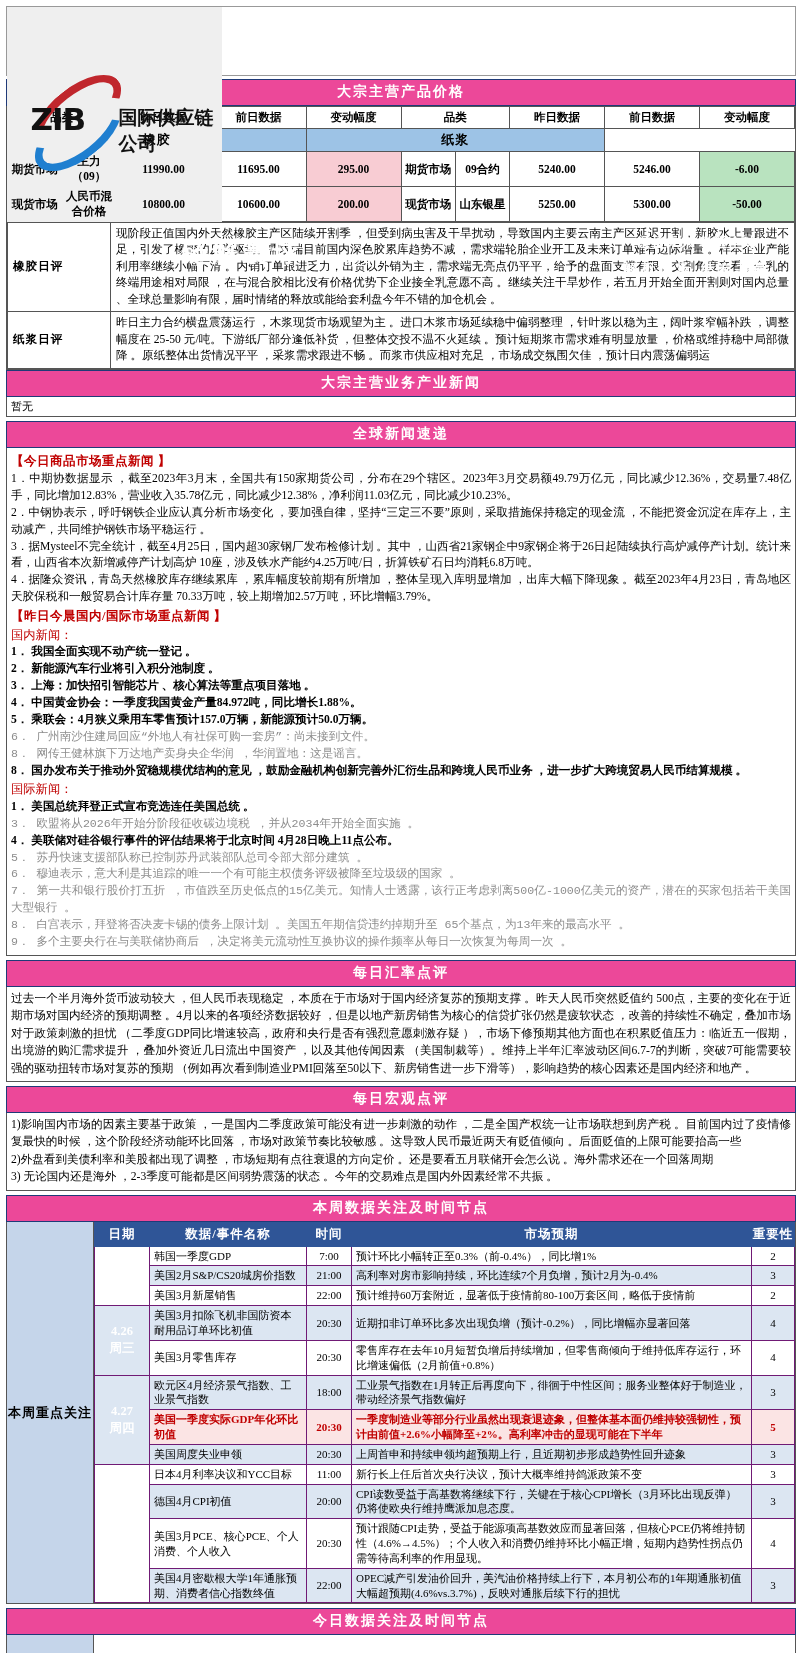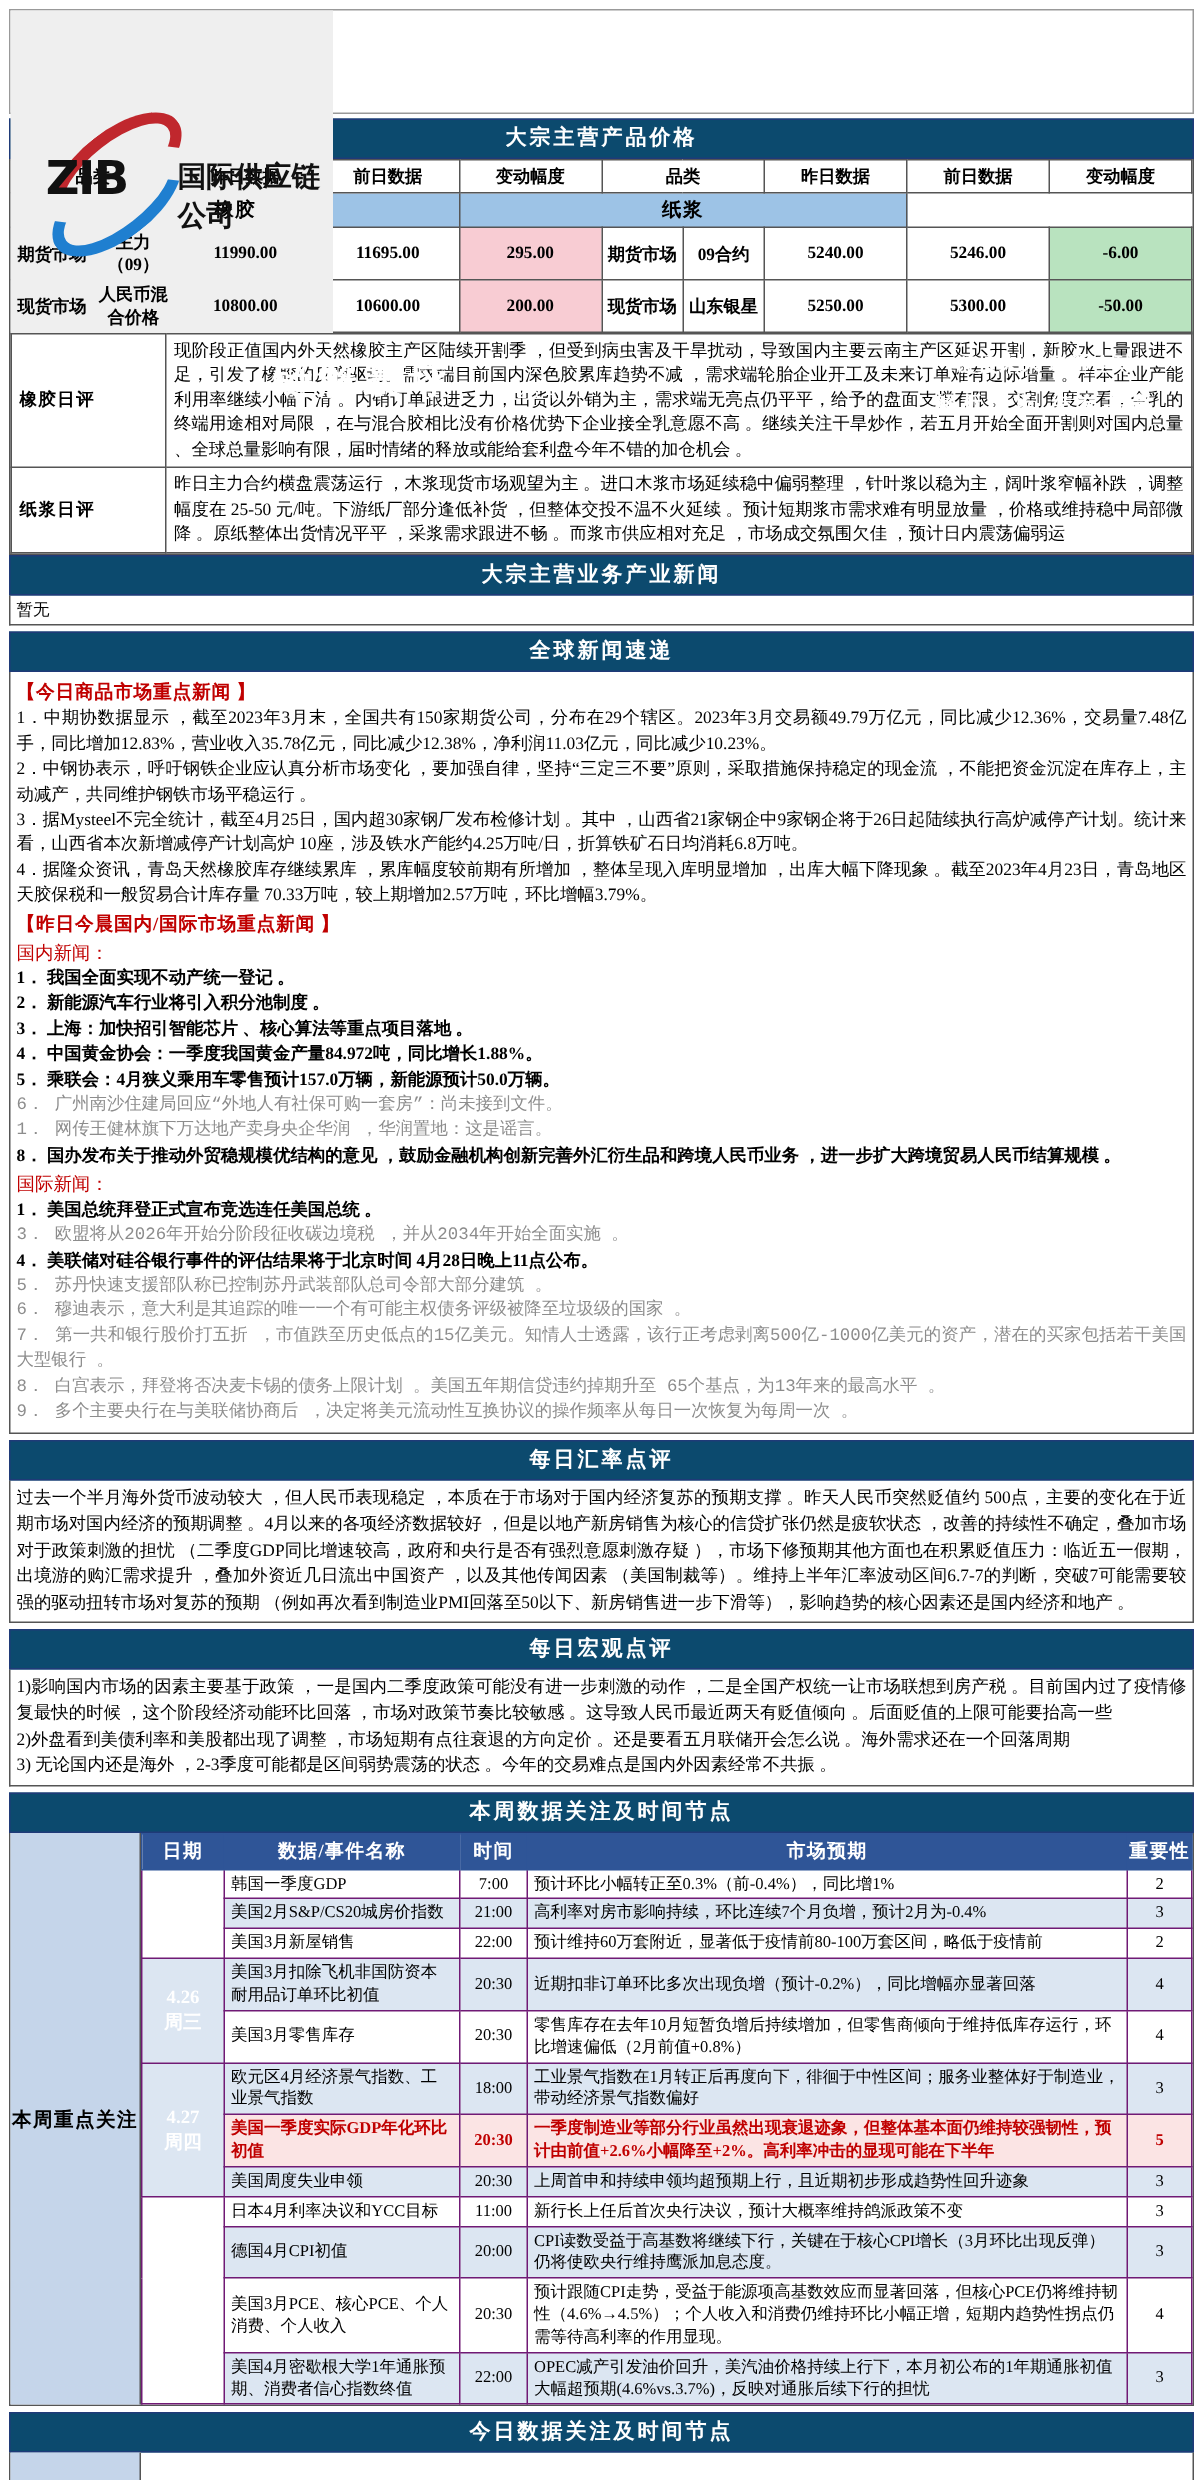--- a/index.html
+++ b/index.html
@@ -21,21 +21,21 @@
   .logo-zib{position:absolute;left:16px;top:16px;font-family:"DejaVu Sans",sans-serif;font-weight:bold;font-size:31px;letter-spacing:-1px;color:#111;}
   .logo-cn{position:absolute;left:104px;top:20px;font-family:"DejaVu Sans",sans-serif;font-weight:bold;font-size:19px;color:#111;letter-spacing:0px;}
   .masthead-red{flex:1;background:#c00000;position:relative;display:flex;align-items:center;}
   .mh-title{position:absolute;left:175px;top:12px;color:#fff;font-weight:bold;font-size:27px;letter-spacing:3px;font-family:"Liberation Serif",serif;}
   .mh-date{position:absolute;left:322px;top:32px;color:#fff;font-size:12px;font-family:"DejaVu Sans",sans-serif;}
   .mh-slogan{position:absolute;right:24px;top:8px;color:#fff;font-size:13.5px;font-weight:bold;line-height:26px;text-align:center;letter-spacing:1px;}
   .mh-slogan div:nth-child(2){letter-spacing:4px;}
 
   
   .barhead{
-    background:#0c4a6e;color:#fff;text-align:center;font-weight:bold;
+    background:#ec4899;color:#fff;text-align:center;font-weight:bold;
     font-size:14px;letter-spacing:2px;padding:3px 0 4px;
     border:1px solid #1f3a78;margin:0 4px 0 6px;font-family:"Liberation Serif",serif;
   }
   .outer{margin:0 4px 0 6px;border:1px solid #555;border-top:none;box-sizing:border-box;}
   .tight{margin-bottom:4px;}
 
   
   table.price{width:100%;border-collapse:collapse;table-layout:fixed;font-size:11.5px;}
   table.price td,table.price th{border:1px solid #555;text-align:center;padding:2px 1px;font-weight:bold;height:17px;}
   .sub-blue{background:#9dc3e6;font-size:13px;letter-spacing:1px;}
@@ -179,21 +179,21 @@
         </div>
       <div class="nh">【昨日今晨国内/国际市场重点新闻 】</div>
       <div class="nsub">国内新闻：</div>
       <div>
           <div class="nitem bold">1． 我国全面实现不动产统一登记 。</div>
           <div class="nitem bold">2． 新能源汽车行业将引入积分池制度 。</div>
           <div class="nitem bold">3． 上海：加快招引智能芯片 、核心算法等重点项目落地 。</div>
           <div class="nitem bold">4． 中国黄金协会：一季度我国黄金产量84.972吨，同比增长1.88%。</div>
           <div class="nitem bold">5． 乘联会：4月狭义乘用车零售预计157.0万辆，新能源预计50.0万辆。</div>
           <div class="nitem gray">6． 广州南沙住建局回应“外地人有社保可购一套房”：尚未接到文件。</div>
-          <div class="nitem gray">1． 网传王健林旗下万达地产卖身央企华润 ，华润置地：这是谣言。</div>
+          <div class="nitem gray">8． 网传王健林旗下万达地产卖身央企华润 ，华润置地：这是谣言。</div>
           <div class="nitem bold">8． 国办发布关于推动外贸稳规模优结构的意见 ，鼓励金融机构创新完善外汇衍生品和跨境人民币业务 ，进一步扩大跨境贸易人民币结算规模 。</div>
         </div>
       <div class="nsub">国际新闻：</div>
       <div>
           <div class="nitem bold">1． 美国总统拜登正式宣布竞选连任美国总统 。</div>
           <div class="nitem gray">3． 欧盟将从2026年开始分阶段征收碳边境税 ，并从2034年开始全面实施 。</div>
           <div class="nitem bold">4． 美联储对硅谷银行事件的评估结果将于北京时间 4月28日晚上11点公布。</div>
           <div class="nitem gray">5． 苏丹快速支援部队称已控制苏丹武装部队总司令部大部分建筑 。</div>
           <div class="nitem gray">6． 穆迪表示，意大利是其追踪的唯一一个有可能主权债务评级被降至垃圾级的国家 。</div>
           <div class="nitem gray">7． 第一共和银行股价打五折 ，市值跌至历史低点的15亿美元。知情人士透露，该行正考虑剥离500亿-1000亿美元的资产，潜在的买家包括若干美国大型银行 。</div>

